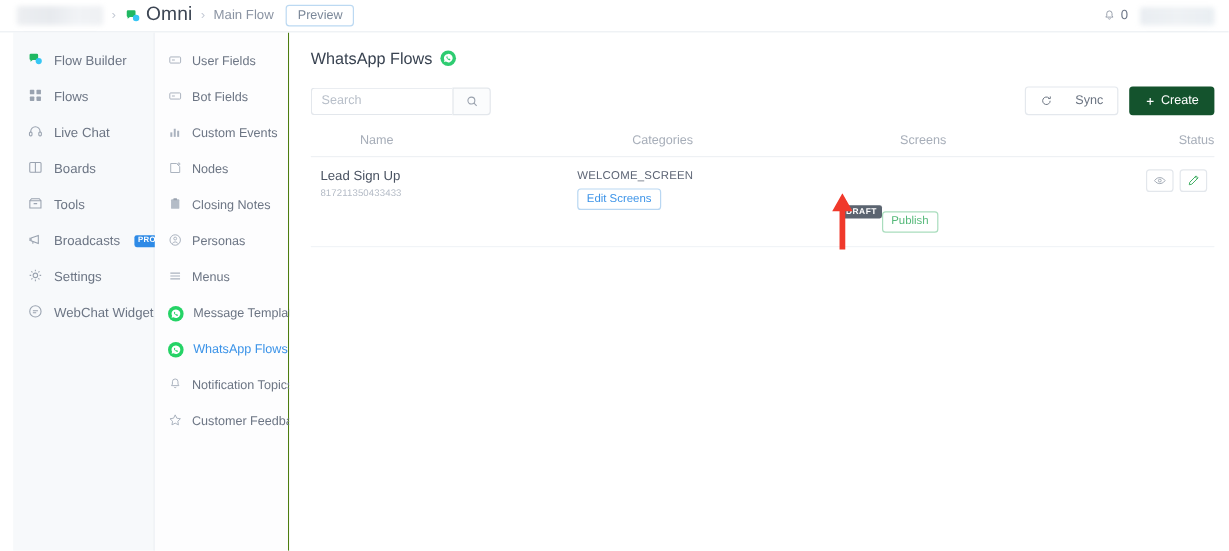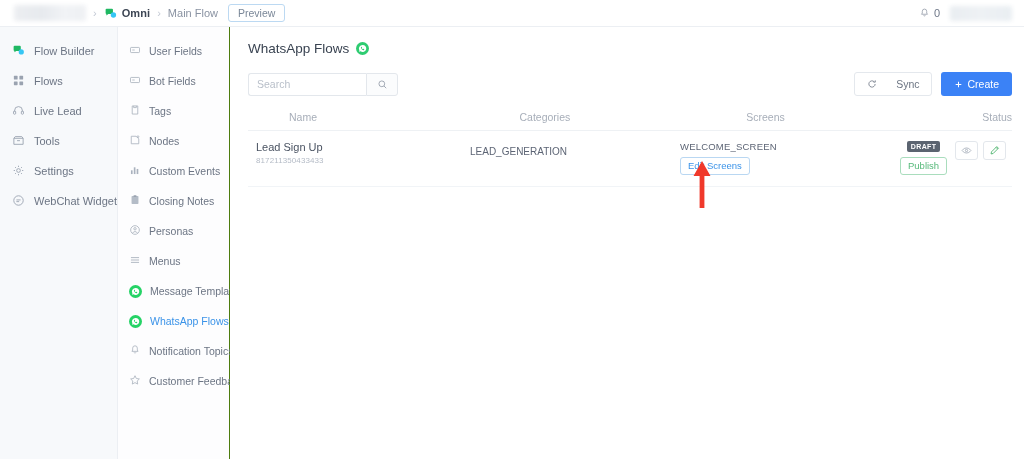--- a/index.html
+++ b/index.html
@@ -21,40 +21,40 @@
     position: relative; z-index: 5;
   }
   .logo-blur {
     width: 72px; height: 16px; margin-left: 14px;
     background: linear-gradient(90deg,#eceef1 0%, #e7eaee 40%, #f1f3f6 70%, #eef0f3 100%);
     border-radius: 2px;
     filter: blur(2px);
   }
   .bc-sep { color: #c3c9d4; font-size: 11px; margin: 0 7px; }
   .bc-chat-icon { display:inline-flex; margin-right: 5px; }
-  .bc-omni { font-size: 11px; font-weight: bold; color: #3d4654; letter-spacing: .1px; }
+  .bc-omni { font-size: 16px; font-weight: normal; color: #3d4654; letter-spacing: .1px; }
   .bc-main { font-size: 11px; color: #8a93a2; }
   .preview-chip {
     margin-left: 10px;
     font-size: 10.5px; color: #7a8798;
     border: 1px solid #bcd9f2; border-radius: 3px;
     padding: 3px 9px 3px 9px; background: #fff;
     line-height: 1;
   }
   .top-right { margin-left: auto; display: flex; align-items: center; gap: 10px; }
   .bell-wrap { display: flex; align-items: center; gap: 4px; color: #8f97a5; }
   .bell-count { font-size: 11px; color: #6f7889; }
   .avatar-blur {
     width: 62px; height: 15px;
     background: linear-gradient(90deg,#e9edf1 0%, #eef1f4 50%, #e9eef2 100%);
     border-radius: 2px; filter: blur(2px);
   }
 
   
-  .body-row { flex: 1; display: flex; min-height: 0; }
+  .body-row { flex: 1; display: flex; min-height: 0; padding-left: 11px; }
 
   
   .nav1 {
     width: 118px; min-width: 118px;
     background: #f7f9fb;
     border-right: 1px solid #eceff3;
     padding-top: 9px;
   }
   .nav1-item {
     height: 30px; display: flex; align-items: center;
@@ -128,21 +128,21 @@
   .btn-sync {
     height: 24px; padding: 0 12px;
     border: 1px solid #e4e8ed; border-radius: 3px;
     background: #fff; color: #6b7482; font-size: 10.5px;
     display: flex; align-items: center; gap: 19px; cursor: pointer;
     font-family: "Liberation Sans", sans-serif;
   }
   .btn-create {
     height: 24px; padding: 0 13px;
     border: none; border-radius: 3px;
-    background: #3b82f6; color: #fff; font-size: 10.5px;
+    background: #14532d; color: #fff; font-size: 10.5px;
     display: flex; align-items: center; gap: 4px; cursor: pointer;
     font-family: "Liberation Sans", sans-serif;
   }
 
   
   .table { margin-top: 15px; }
   .thead, .trow { display: flex; align-items: flex-start; }
   .thead {
     border-bottom: 1px solid #eef1f4;
     padding: 0 0 7px 0;
@@ -163,21 +163,21 @@
   .cat-val { font-size: 10px; color: #5d6575; }
   .screen-val { font-size: 9.5px; color: #5d6575; letter-spacing: .2px; }
   .btn-edit-screens {
     margin-top: 5px;
     font-size: 9.5px; color: #3b93e8;
     border: 1px solid #b9d7f2; border-radius: 3px;
     background: #fff; padding: 3px 7px; cursor: pointer;
     line-height: 1.1;
     font-family: "Liberation Sans", sans-serif;
   }
-  .status-stack { display: flex; flex-direction: column; align-items: center; }
+  .status-stack { display: flex; align-items: flex-start; margin-top: 30px; }
   .badge-draft {
     background: #5b6470; color: #fff;
     font-size: 7px; font-weight: bold; letter-spacing: .4px;
     padding: 2px 4px; border-radius: 2px; line-height: 1;
   }
   .btn-publish {
     margin-top: 5px;
     font-size: 9.5px; color: #56b97a;
     border: 1px solid #a9ddbd; border-radius: 3px;
     background: #fff; padding: 3px 7px; cursor: pointer;
@@ -262,37 +262,56 @@
 
 
       <div class="nav1-item">
         <span>
           <svg width="13" height="13" viewBox="0 0 16 16" fill="none" stroke="currentColor" stroke-width="1.1">
             <path d="M3.2 9.4V8a4.8 4.8 0 0 1 9.6 0v1.4"></path>
             <rect x="1.9" y="8.6" width="2.6" height="4" rx="1.1"></rect>
             <rect x="11.5" y="8.6" width="2.6" height="4" rx="1.1"></rect>
           </svg>
         </span>
-        <span class="lbl">Live Lead</span>
-      </div>
-
-
+        <span class="lbl">Live Chat</span>
+      </div>
+
+
+      <div class="nav1-item">
+        <span>
+          <svg width="13" height="13" viewBox="0 0 16 16" fill="none" stroke="currentColor" stroke-width="1.1">
+            <rect x="2.2" y="3" width="11.6" height="10" rx="1"></rect>
+            <path d="M8 3v10"></path>
+          </svg>
+        </span>
+        <span class="lbl">Boards</span>
+      </div>
 
 
 
       <div class="nav1-item">
         <span>
           <svg width="13" height="13" viewBox="0 0 16 16" fill="none" stroke="currentColor" stroke-width="1.1">
             <path d="M2.3 5.3h11.4v7.4H2.3z"></path>
             <path d="M2.3 5.3 4 3.2h8l1.7 2.1M6.2 8.2h3.6"></path>
           </svg>
         </span>
         <span class="lbl">Tools</span>
       </div>
 
+      <div class="nav1-item">
+        <span>
+          <svg width="13" height="13" viewBox="0 0 16 16" fill="none" stroke="currentColor" stroke-width="1.1">
+            <path d="M2.4 6.4v3.2M3.6 6.6l7.4-2.7v8.2L3.6 9.4z"></path>
+            <path d="M5.4 9.9v2.6"></path>
+          </svg>
+        </span>
+        <span class="lbl">Broadcasts</span>
+        <span class="pro-badge">PRO</span>
+      </div>
 
       <div class="nav1-item">
         <span>
           <svg width="13" height="13" viewBox="0 0 16 16" fill="none" stroke="currentColor" stroke-width="1.1">
             <circle cx="8" cy="8" r="2.3"></circle>
             <path d="M8 2.1v1.6M8 12.3v1.6M2.1 8h1.6M12.3 8h1.6M3.8 3.8l1.2 1.2M11 11l1.2 1.2M12.2 3.8 11 5M5 11l-1.2 1.2"></path>
           </svg>
         </span>
         <span class="lbl">Settings</span>
       </div>
@@ -323,49 +342,40 @@
       <div class="nav2-item">
         <span>
           <svg width="12" height="12" viewBox="0 0 16 16" fill="none" stroke="currentColor" stroke-width="1.1">
             <rect x="2" y="4.6" width="12" height="6.8" rx="1"></rect>
             <path d="M4.4 8h3.2"></path>
           </svg>
         </span>
         <span class="lbl">Bot Fields</span>
       </div>
 
-      <div class="nav2-item">
-        <span>
-          <svg width="12" height="12" viewBox="0 0 16 16" fill="none" stroke="currentColor" stroke-width="1.1">
-            <path d="M4.3 2.6h7.4v10.8H4.3z"></path>
-            <path d="M6.2 2.6v2.2h3.6V2.6"></path>
-          </svg>
-        </span>
-        <span class="lbl">Tags</span>
-      </div>
-
-      <div class="nav2-item">
-        <span>
-          <svg width="12" height="12" viewBox="0 0 16 16" fill="none" stroke="currentColor" stroke-width="1.1">
-            <path d="M3 3h6.5l3.5 3.5V13H3z"></path>
-            <circle cx="12" cy="3.6" r="1.2"></circle>
-          </svg>
-        </span>
-        <span class="lbl">Nodes</span>
-      </div>
 
       <div class="nav2-item">
         <span>
           <svg width="12" height="12" viewBox="0 0 16 16" fill="currentColor">
             <rect x="2.6" y="8.4" width="2.2" height="5"></rect>
             <rect x="6.4" y="4.4" width="2.2" height="9"></rect>
             <rect x="10.2" y="6.6" width="2.2" height="6.8"></rect>
           </svg>
         </span>
         <span class="lbl">Custom Events</span>
+      </div>
+
+      <div class="nav2-item">
+        <span>
+          <svg width="12" height="12" viewBox="0 0 16 16" fill="none" stroke="currentColor" stroke-width="1.1">
+            <path d="M3 3h6.5l3.5 3.5V13H3z"></path>
+            <circle cx="12" cy="3.6" r="1.2"></circle>
+          </svg>
+        </span>
+        <span class="lbl">Nodes</span>
       </div>
 
       <div class="nav2-item">
         <span>
           <svg width="12" height="12" viewBox="0 0 16 16" fill="#b4bcc7">
             <rect x="3.4" y="2.8" width="9.2" height="10.6" rx="1"></rect>
             <rect x="6" y="1.7" width="4" height="2.2" rx="0.6" fill="#9aa3b0"></rect>
           </svg>
         </span>
         <span class="lbl">Closing Notes</span>
@@ -475,23 +485,20 @@
           <div class="th c-screen">Screens</div>
           <div class="th c-status">Status</div>
         </div>
 
         <div class="trow">
           <div class="c-name">
             <div class="flow-name">Lead Sign Up</div>
             <div class="flow-id">817211350433433</div>
           </div>
 
-          <div class="c-cat">
-            <span class="cat-val">LEAD_GENERATION</span>
-          </div>
 
           <div class="c-screen">
             <div class="screen-val">WELCOME_SCREEN</div>
             <button class="btn-edit-screens">Edit Screens</button>
           </div>
 
           <div class="c-status">
             <div style="display:flex; align-items:flex-start;">
               <div class="status-stack">
                 <span class="badge-draft">DRAFT</span>

